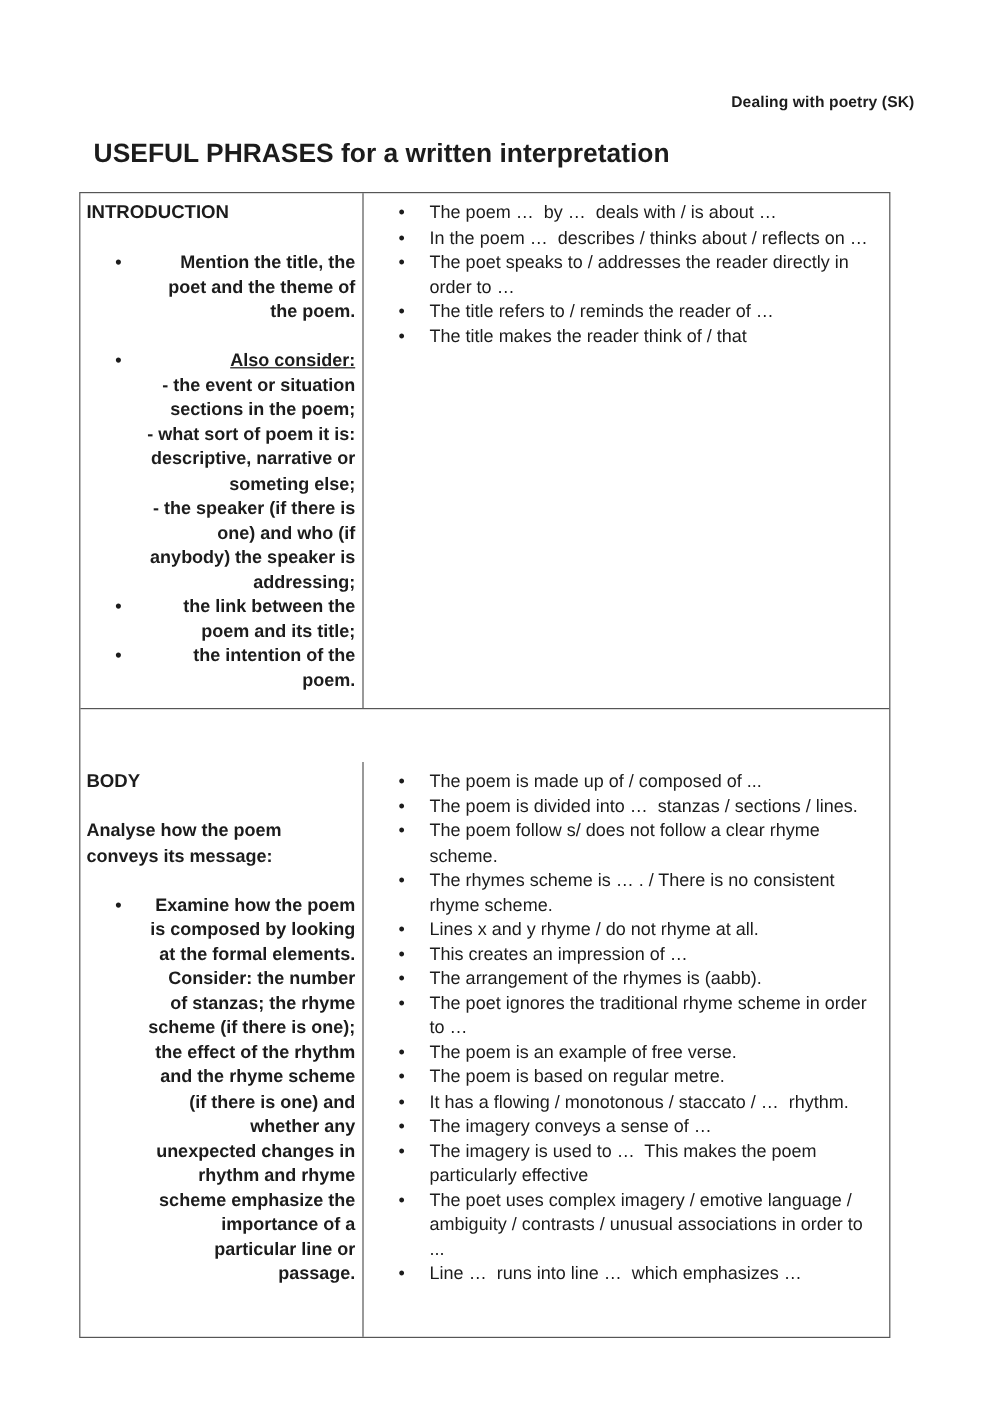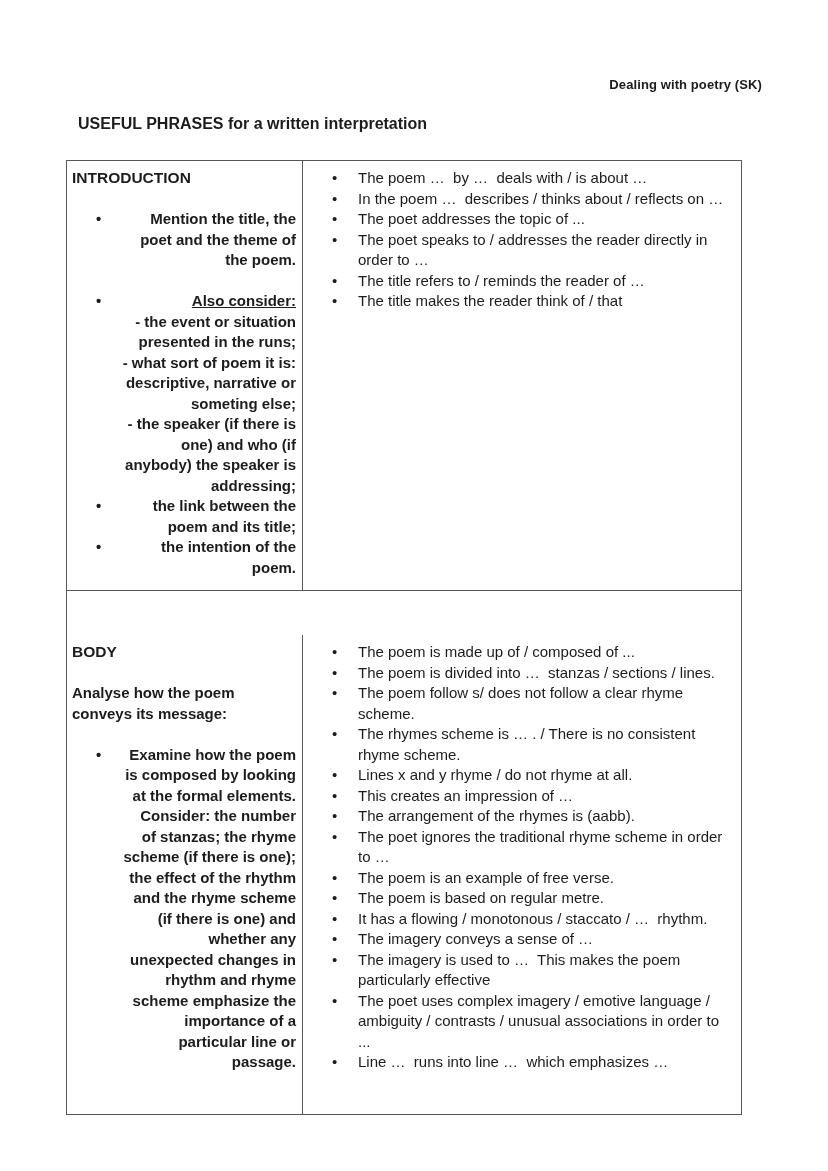--- a/index.html
+++ b/index.html
@@ -18,21 +18,21 @@
     right: 66px;
     font-size: 13px;
     font-weight: bold;
     letter-spacing: 0.1px;
   }
   .doc-title {
     position: absolute;
     top: 115px;
     left: 78px;
     margin: 0;
-    font-size: 16px;
+    font-size: 22px;
     font-weight: bold;
   }
   .phrase-table {
     position: absolute;
     top: 160px;
     left: 66px;
     width: 676px;
     border: 1px solid #565656;
     box-sizing: border-box;
     font-size: 15px;
@@ -90,39 +90,38 @@
 
       <div class="cell left-cell">
         <div class="cell-heading">INTRODUCTION</div>
         <ul class="plain-list left-list">
           <li class="bullet-item gap-before">
             <span class="bullet-text">Mention the title, the poet and the theme of the poem.</span>
           </li>
           <li class="bullet-item gap-before">
             <span class="bullet-text underline">Also consider:</span>
             <div>
-                <div class="subline">- the event or situation presented in the runs;</div>
+                <div class="subline">- the event or situation sections in the poem;</div>
                 <div class="subline">- what sort of poem it is: descriptive, narrative or someting else;</div>
                 <div class="subline">- the speaker (if there is one) and who (if anybody) the speaker is addressing;</div>
               </div>
           </li>
           <li class="bullet-item">
             <span class="bullet-text">the link between the poem and its title;</span>
           </li>
           <li class="bullet-item">
             <span class="bullet-text">the intention of the poem.</span>
           </li>
         </ul>
       </div>
 
       <div class="cell right-cell">
         <ul class="plain-list phrase-list">
             <li class="bullet-item"><span class="bullet-text">The poem …  by …  deals with / is about …</span></li>
             <li class="bullet-item"><span class="bullet-text">In the poem …  describes / thinks about / reflects on …</span></li>
-            <li class="bullet-item"><span class="bullet-text">The poet addresses the topic of ...</span></li>
             <li class="bullet-item"><span class="bullet-text">The poet speaks to / addresses the reader directly in order to …</span></li>
             <li class="bullet-item"><span class="bullet-text">The title refers to / reminds the reader of …</span></li>
             <li class="bullet-item"><span class="bullet-text">The title makes the reader think of / that</span></li>
           </ul>
       </div>
 
     </div>
 
     <div class="t-row row-body">
 

